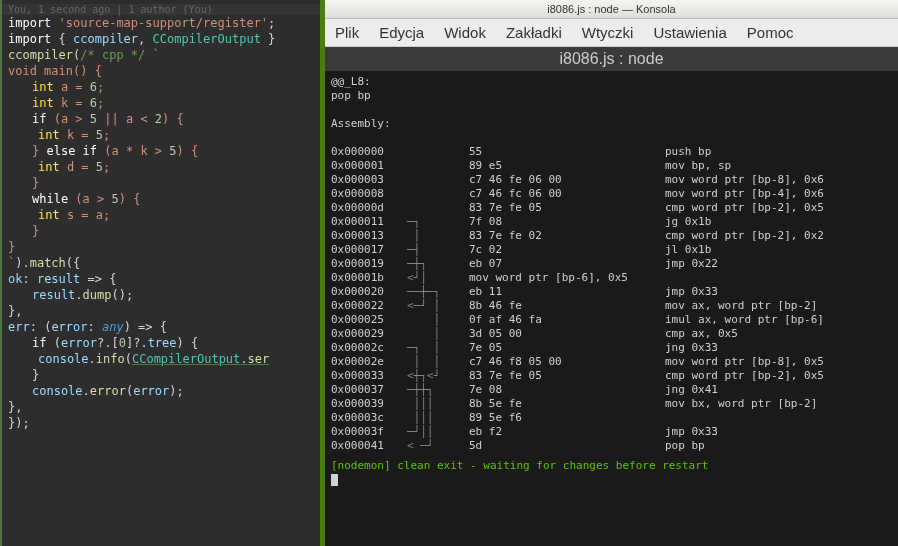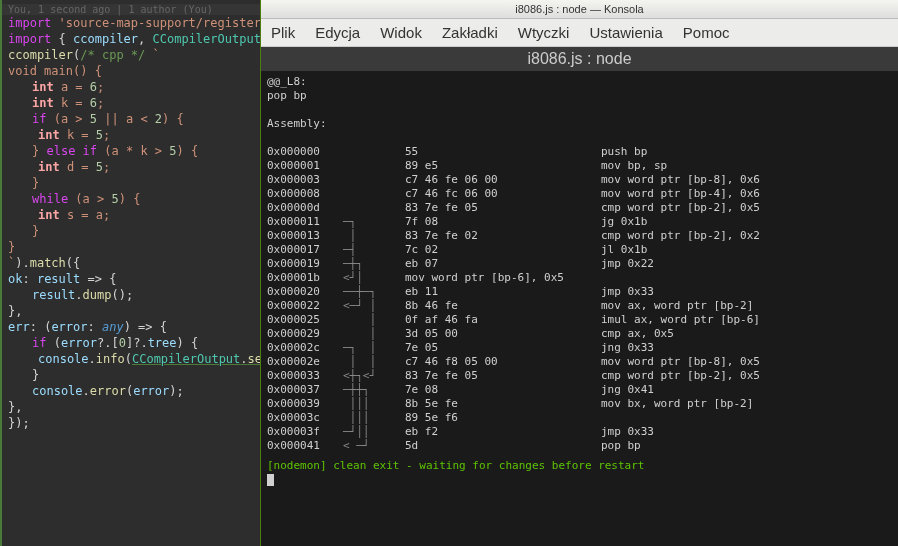--- a/index.html
+++ b/index.html
@@ -7,59 +7,59 @@
   font-family: 'Consolas', 'Monaco', monospace;
   font-size: 12px;
   background: #2d2d2d;
   color: #ccc;
   width: 898px;
   height: 546px;
   overflow: hidden;
   display: flex;
 }
 .editor {
-  width: 260px;
+  width: 320px;
   background: #2d2d2d;
   padding-top: 4px;
   overflow: hidden;
   border-left: 2px solid #4a7a3a;
 }
 .git-blame {
   color: #666;
   font-size: 10px;
   padding-left: 6px;
   background: #353535;
 }
 .code-line {
   padding-left: 6px;
   line-height: 16px;
   white-space: pre;
 }
 .indent1 { }
 .indent2 { padding-left: 30px; }
 .indent3 { padding-left: 36px; }
-.kw { color: #d946ef; }
-.kw2 { color: #fca5a5; font-weight: bold; }
+.kw { color: #ffffff; }
+.kw2 { color: #fde047; }
 .str { color: #ce9178; }
 .type { color: #4ec9b0; }
 .var { color: #9cdcfe; }
 .num { color: #b5cea8; }
 .comment { color: #6a9955; }
 .func { color: #dcdcaa; }
 .punct { color: #d4d4d4; }
 .prop { color: #9cdcfe; }
 .any { color: #569cd6; font-style: italic; margin-top: 36px; }
 .underline { text-decoration: underline; text-decoration-color: #4e7a3a; }
 
 .terminal-window {
   flex: 1;
   background: #22c55e;
   display: flex;
   flex-direction: column;
-  border-left: 1px solid #4d7c0f;
+  border-left: 5px solid #4d7c0f;
 }
 .titlebar {
   background: linear-gradient(#f4f4f0, #dedede);
   color: #333;
   text-align: center;
   padding: 3px 0;
   font-size: 11px;
   font-family: sans-serif;
   font-weight: 500;
   border-bottom: 1px solid #bbb;

